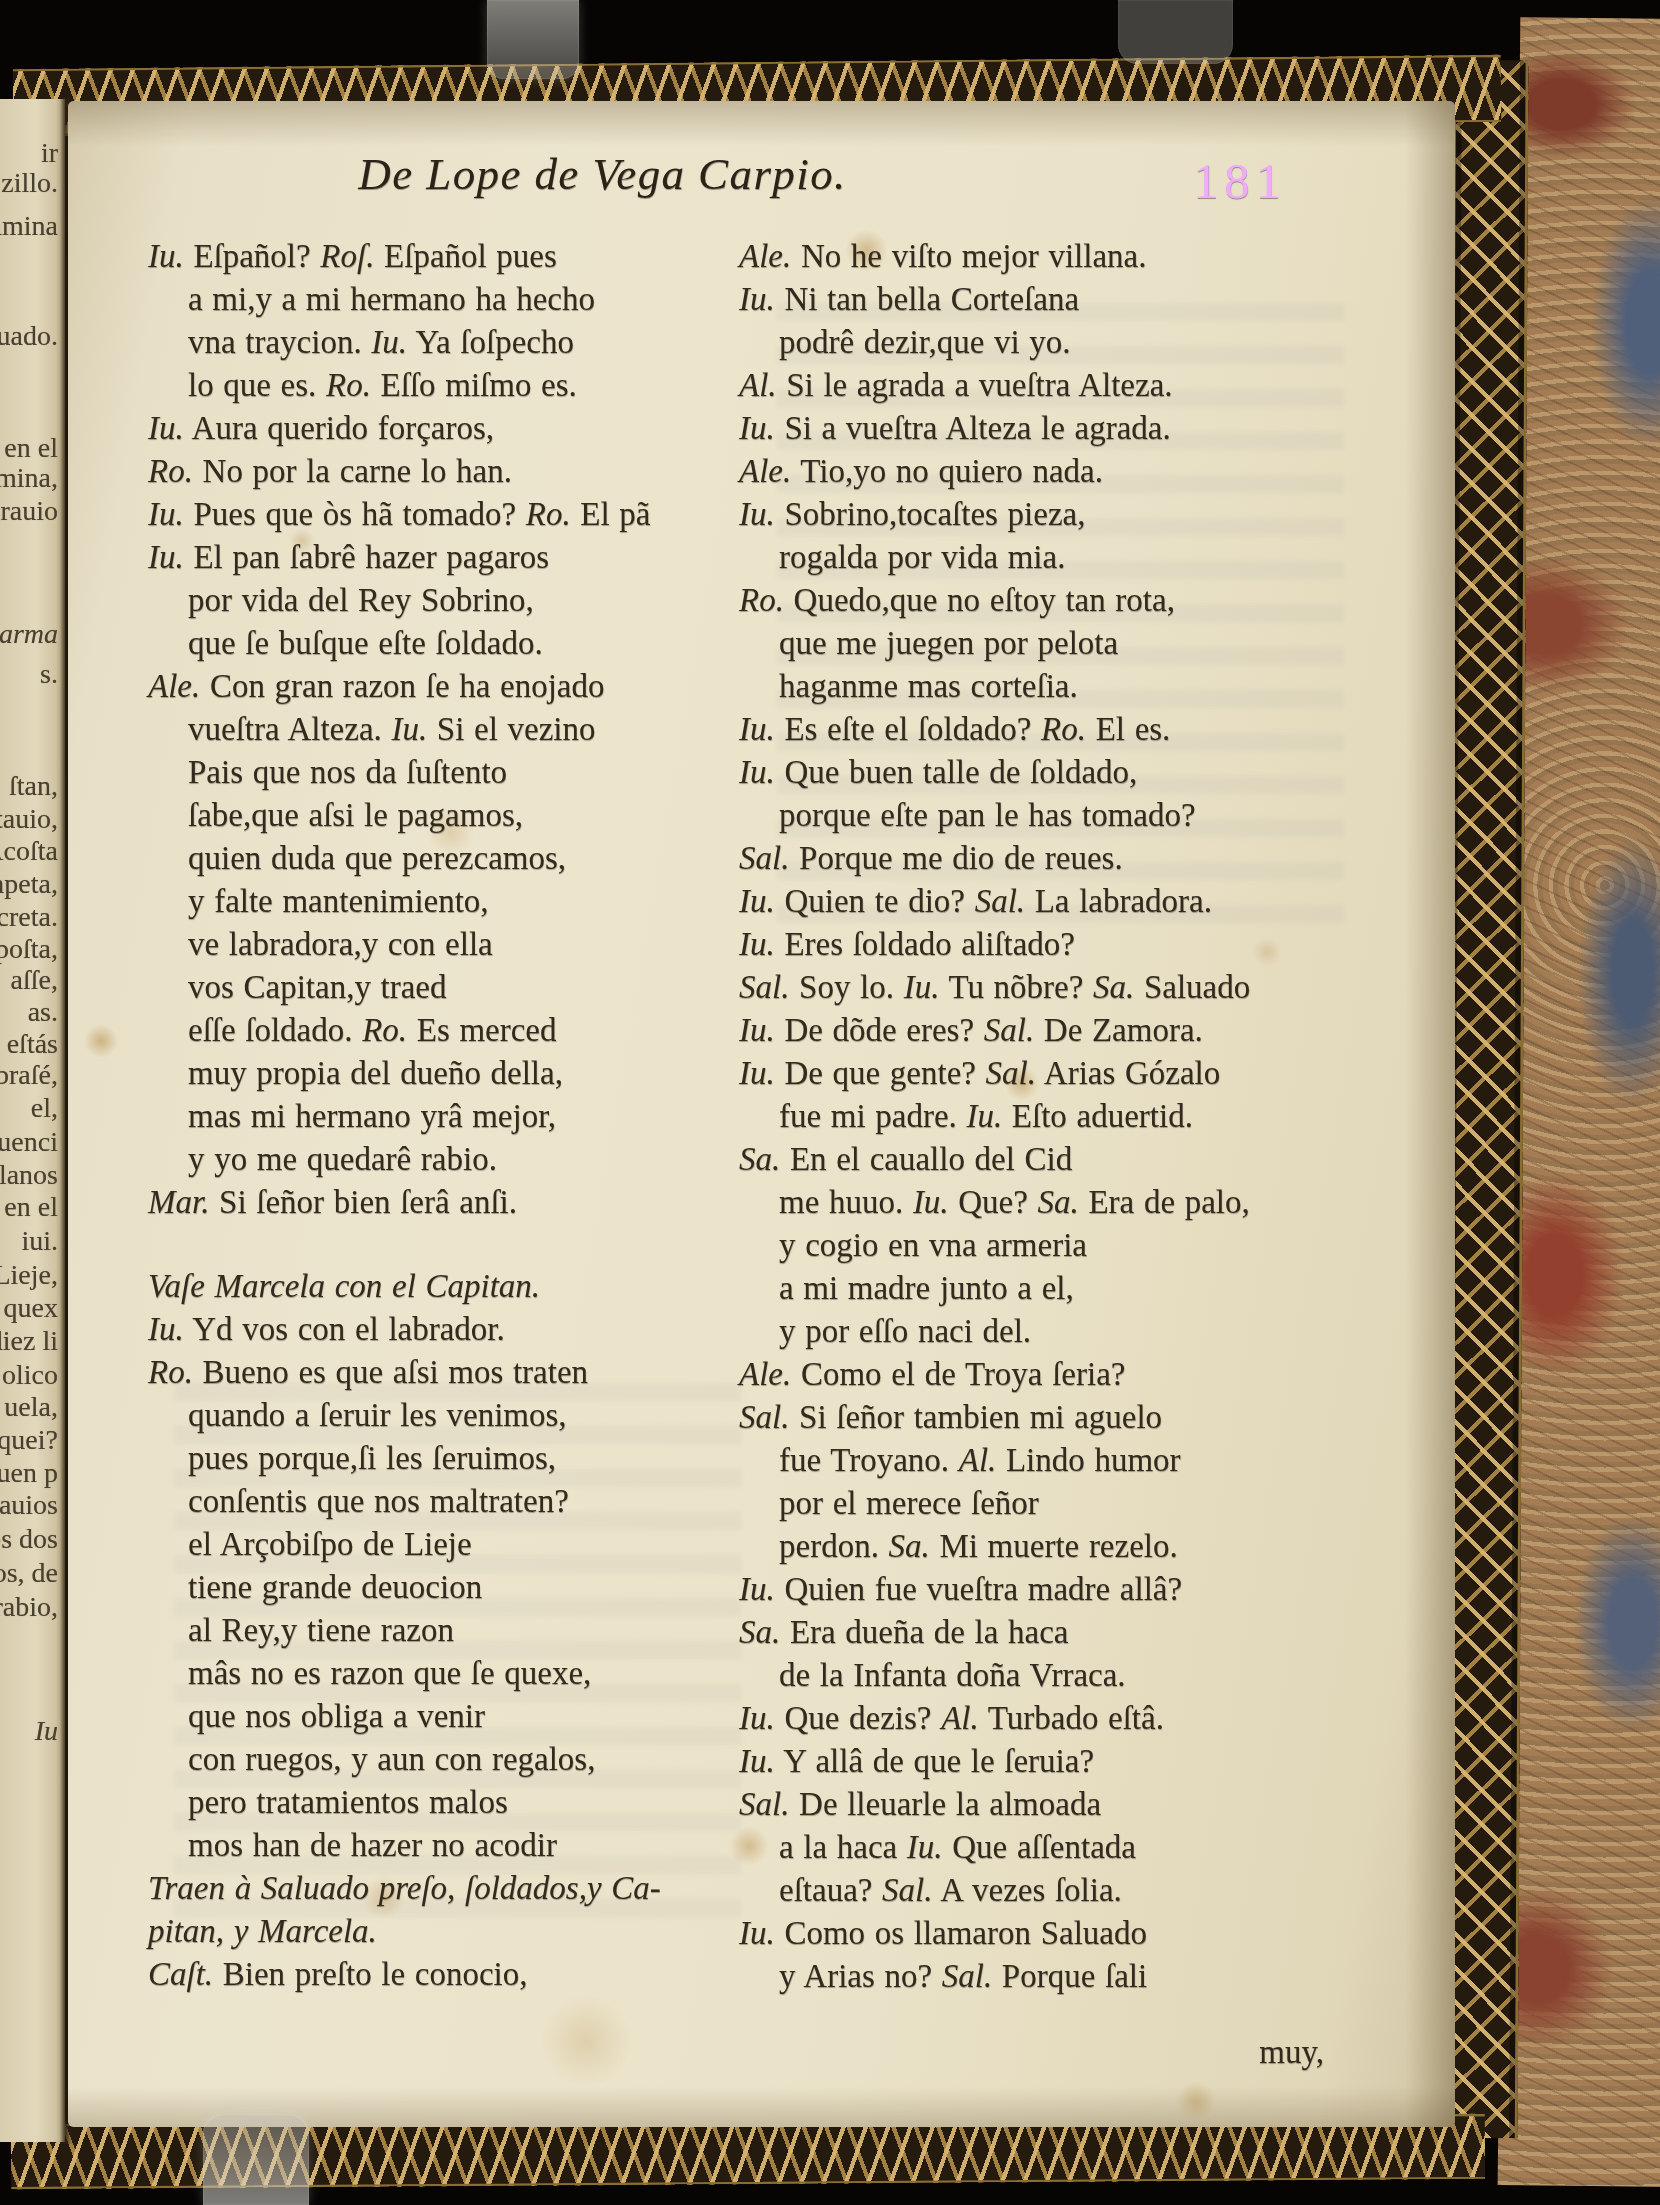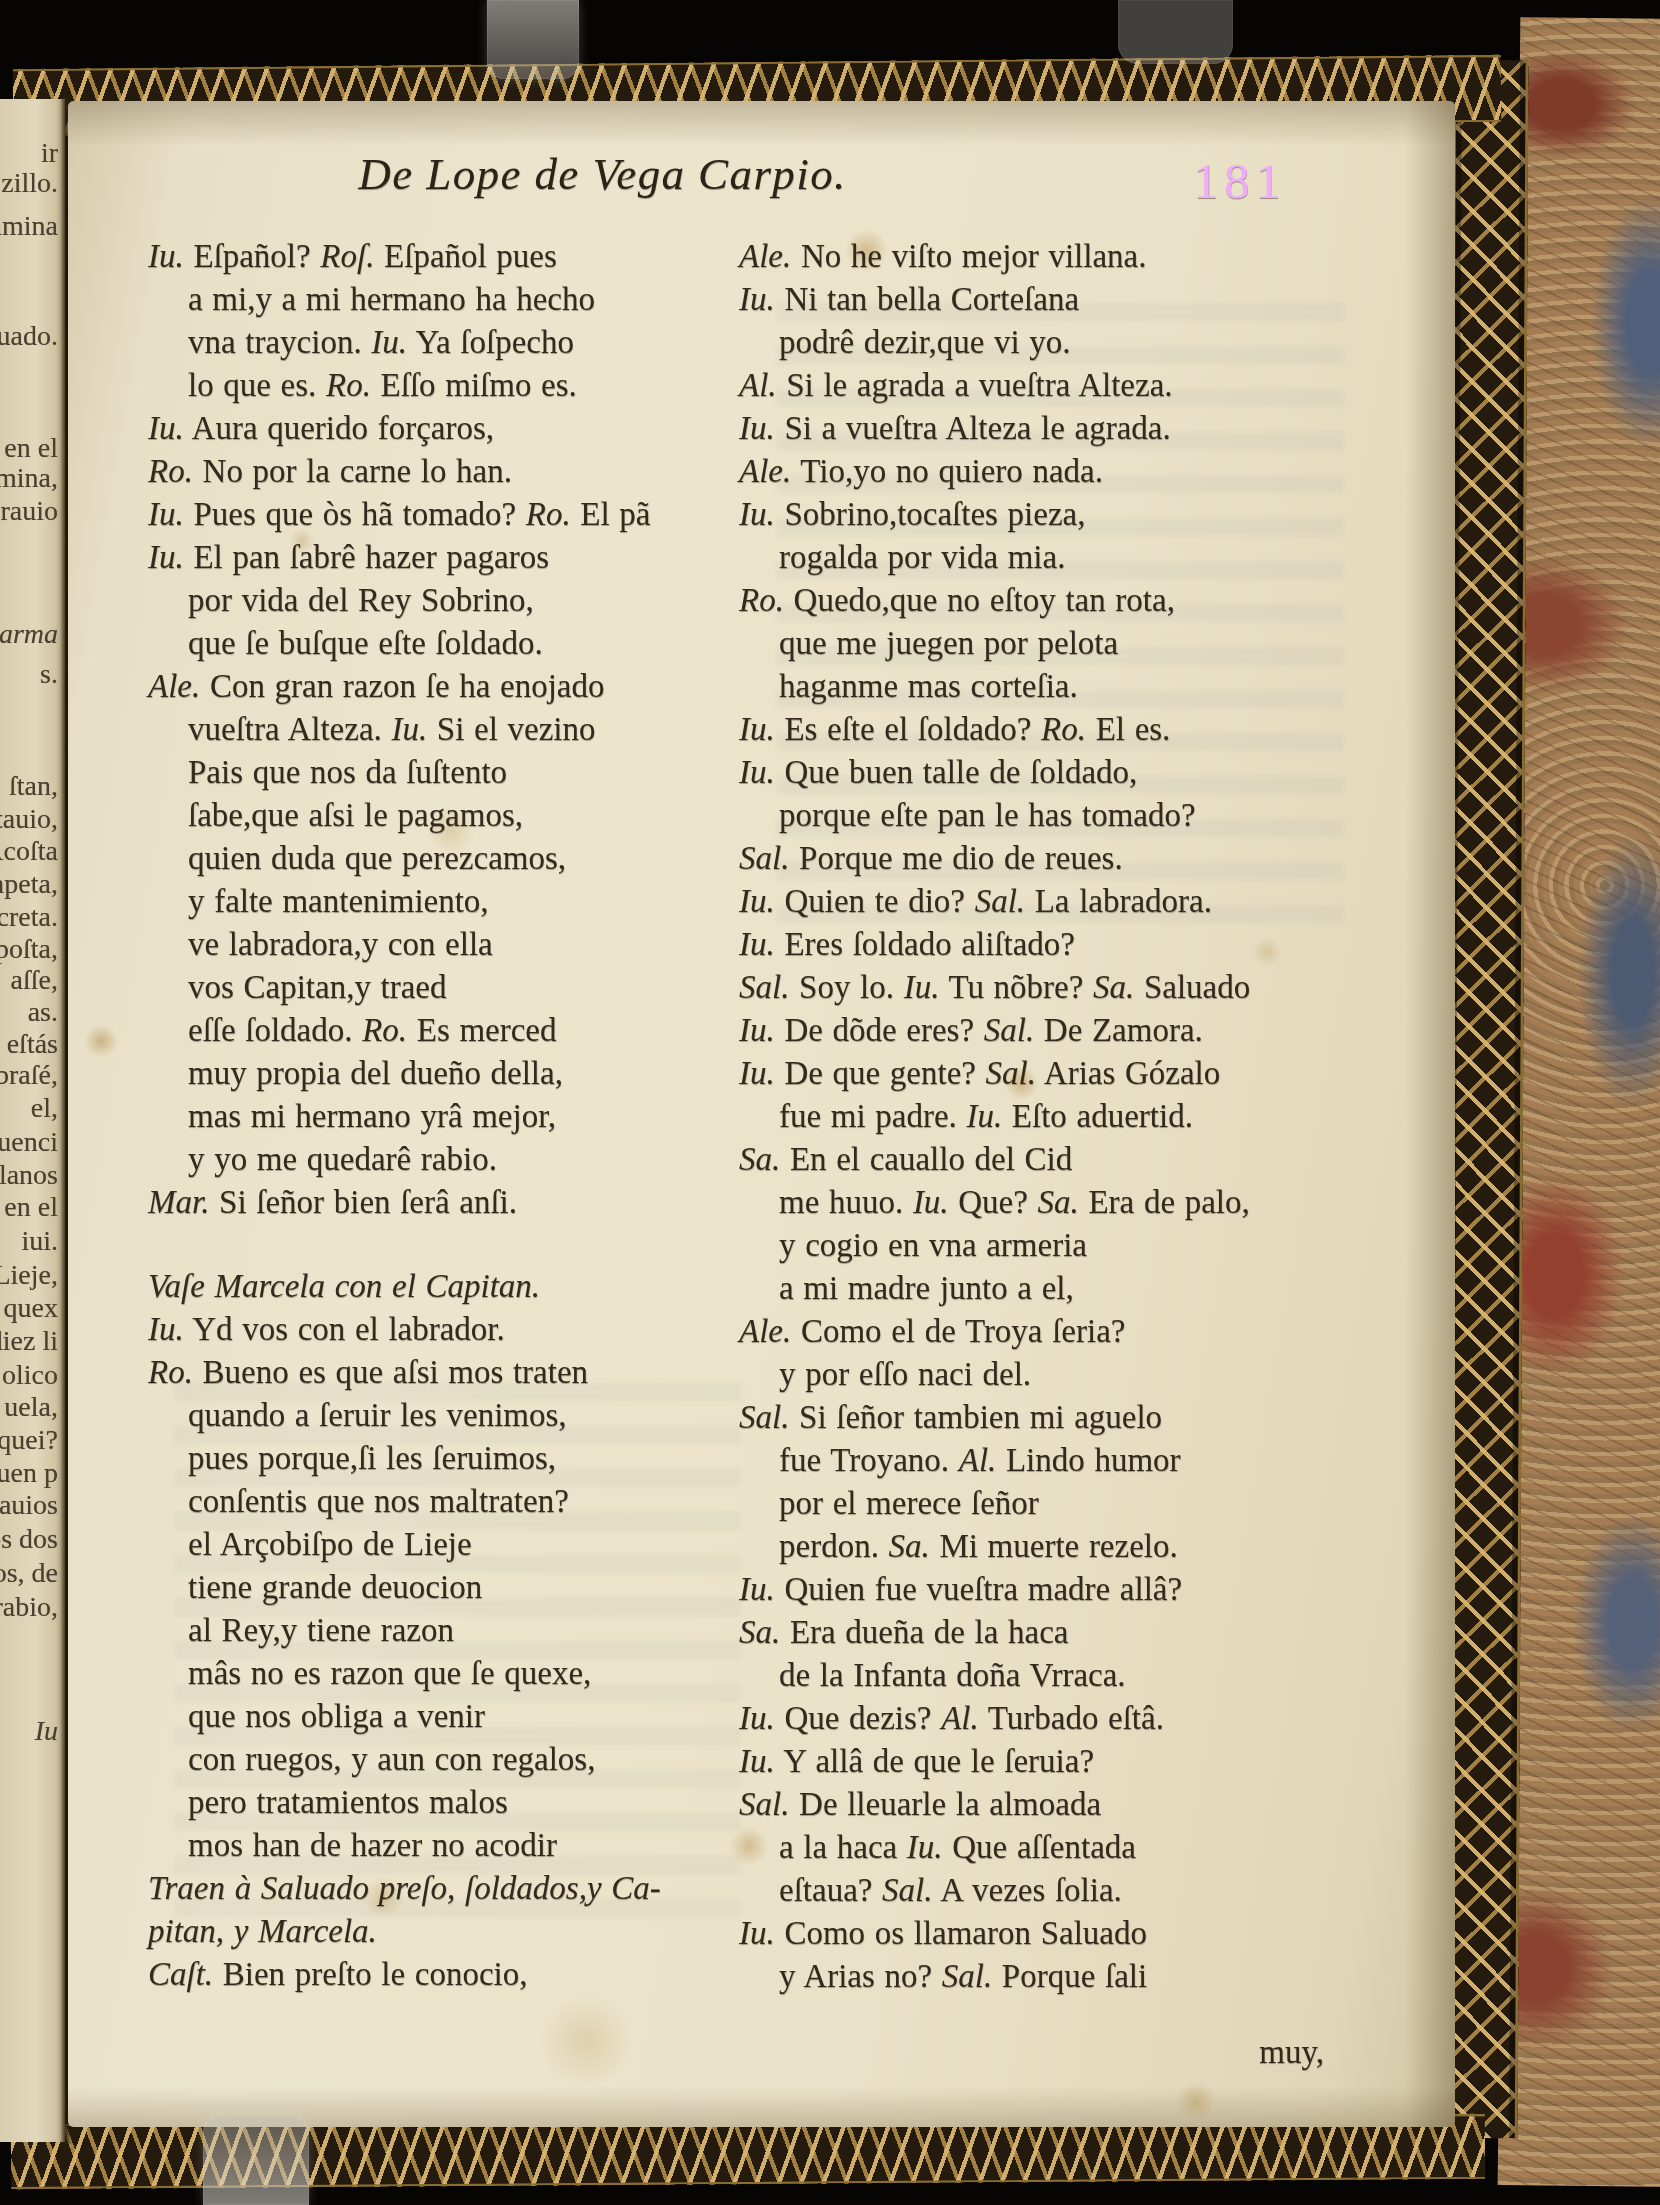--- a/index.html
+++ b/index.html
@@ -216,22 +216,22 @@
       <div class="line v"><i>Iu.</i> Quien te dio? <i>Sal.</i> La labradora.</div>
       <div class="line v"><i>Iu.</i> Eres ſoldado aliſtado?</div>
       <div class="line v"><i>Sal.</i> Soy lo. <i>Iu.</i> Tu nõbre? <i>Sa.</i> Saluado</div>
       <div class="line v"><i>Iu.</i> De dõde eres? <i>Sal.</i> De Zamora.</div>
       <div class="line v"><i>Iu.</i> De que gente? <i>Sal.</i> Arias Gózalo</div>
       <div class="line v ind">fue mi padre. <i>Iu.</i> Eſto aduertid.</div>
       <div class="line v"><i>Sa.</i> En el cauallo del Cid</div>
       <div class="line v ind">me huuo. <i>Iu.</i> Que? <i>Sa.</i> Era de palo,</div>
       <div class="line v ind">y cogio en vna armeria</div>
       <div class="line v ind">a mi madre junto a el,</div>
+      <div class="line v ind">y por eſſo naci del.</div>
       <div class="line v"><i>Ale.</i> Como el de Troya ſeria?</div>
-      <div class="line v ind">y por eſſo naci del.</div>
       <div class="line v"><i>Sal.</i> Si ſeñor tambien mi aguelo</div>
       <div class="line v ind">fue Troyano. <i>Al.</i> Lindo humor</div>
       <div class="line v ind">por el merece ſeñor</div>
       <div class="line v ind">perdon. <i>Sa.</i> Mi muerte rezelo.</div>
       <div class="line v"><i>Iu.</i> Quien fue vueſtra madre allâ?</div>
       <div class="line v"><i>Sa.</i> Era dueña de la haca</div>
       <div class="line v ind">de la Infanta doña Vrraca.</div>
       <div class="line v"><i>Iu.</i> Que dezis? <i>Al.</i> Turbado eſtâ.</div>
       <div class="line v"><i>Iu.</i> Y allâ de que le ſeruia?</div>
       <div class="line v"><i>Sal.</i> De lleuarle la almoada</div>

